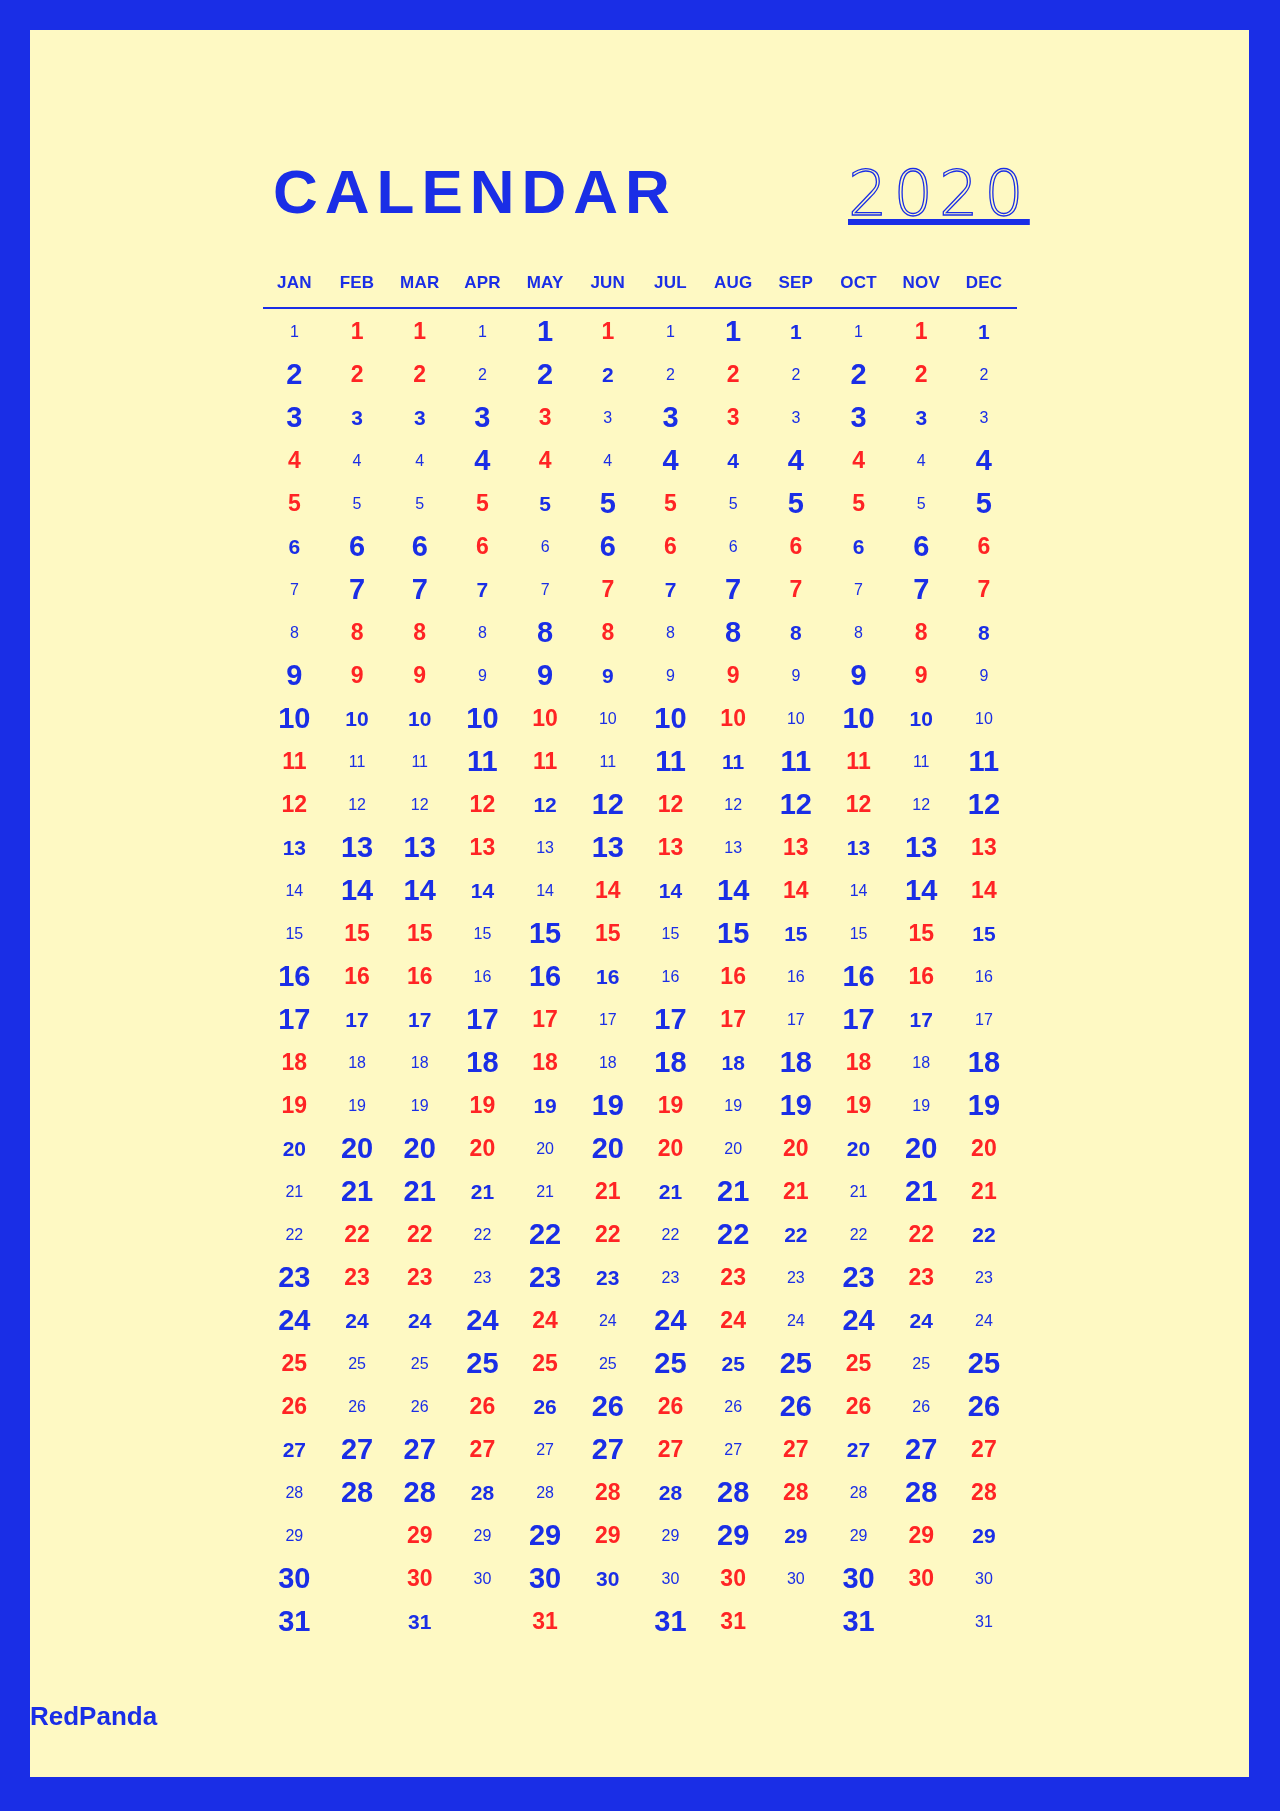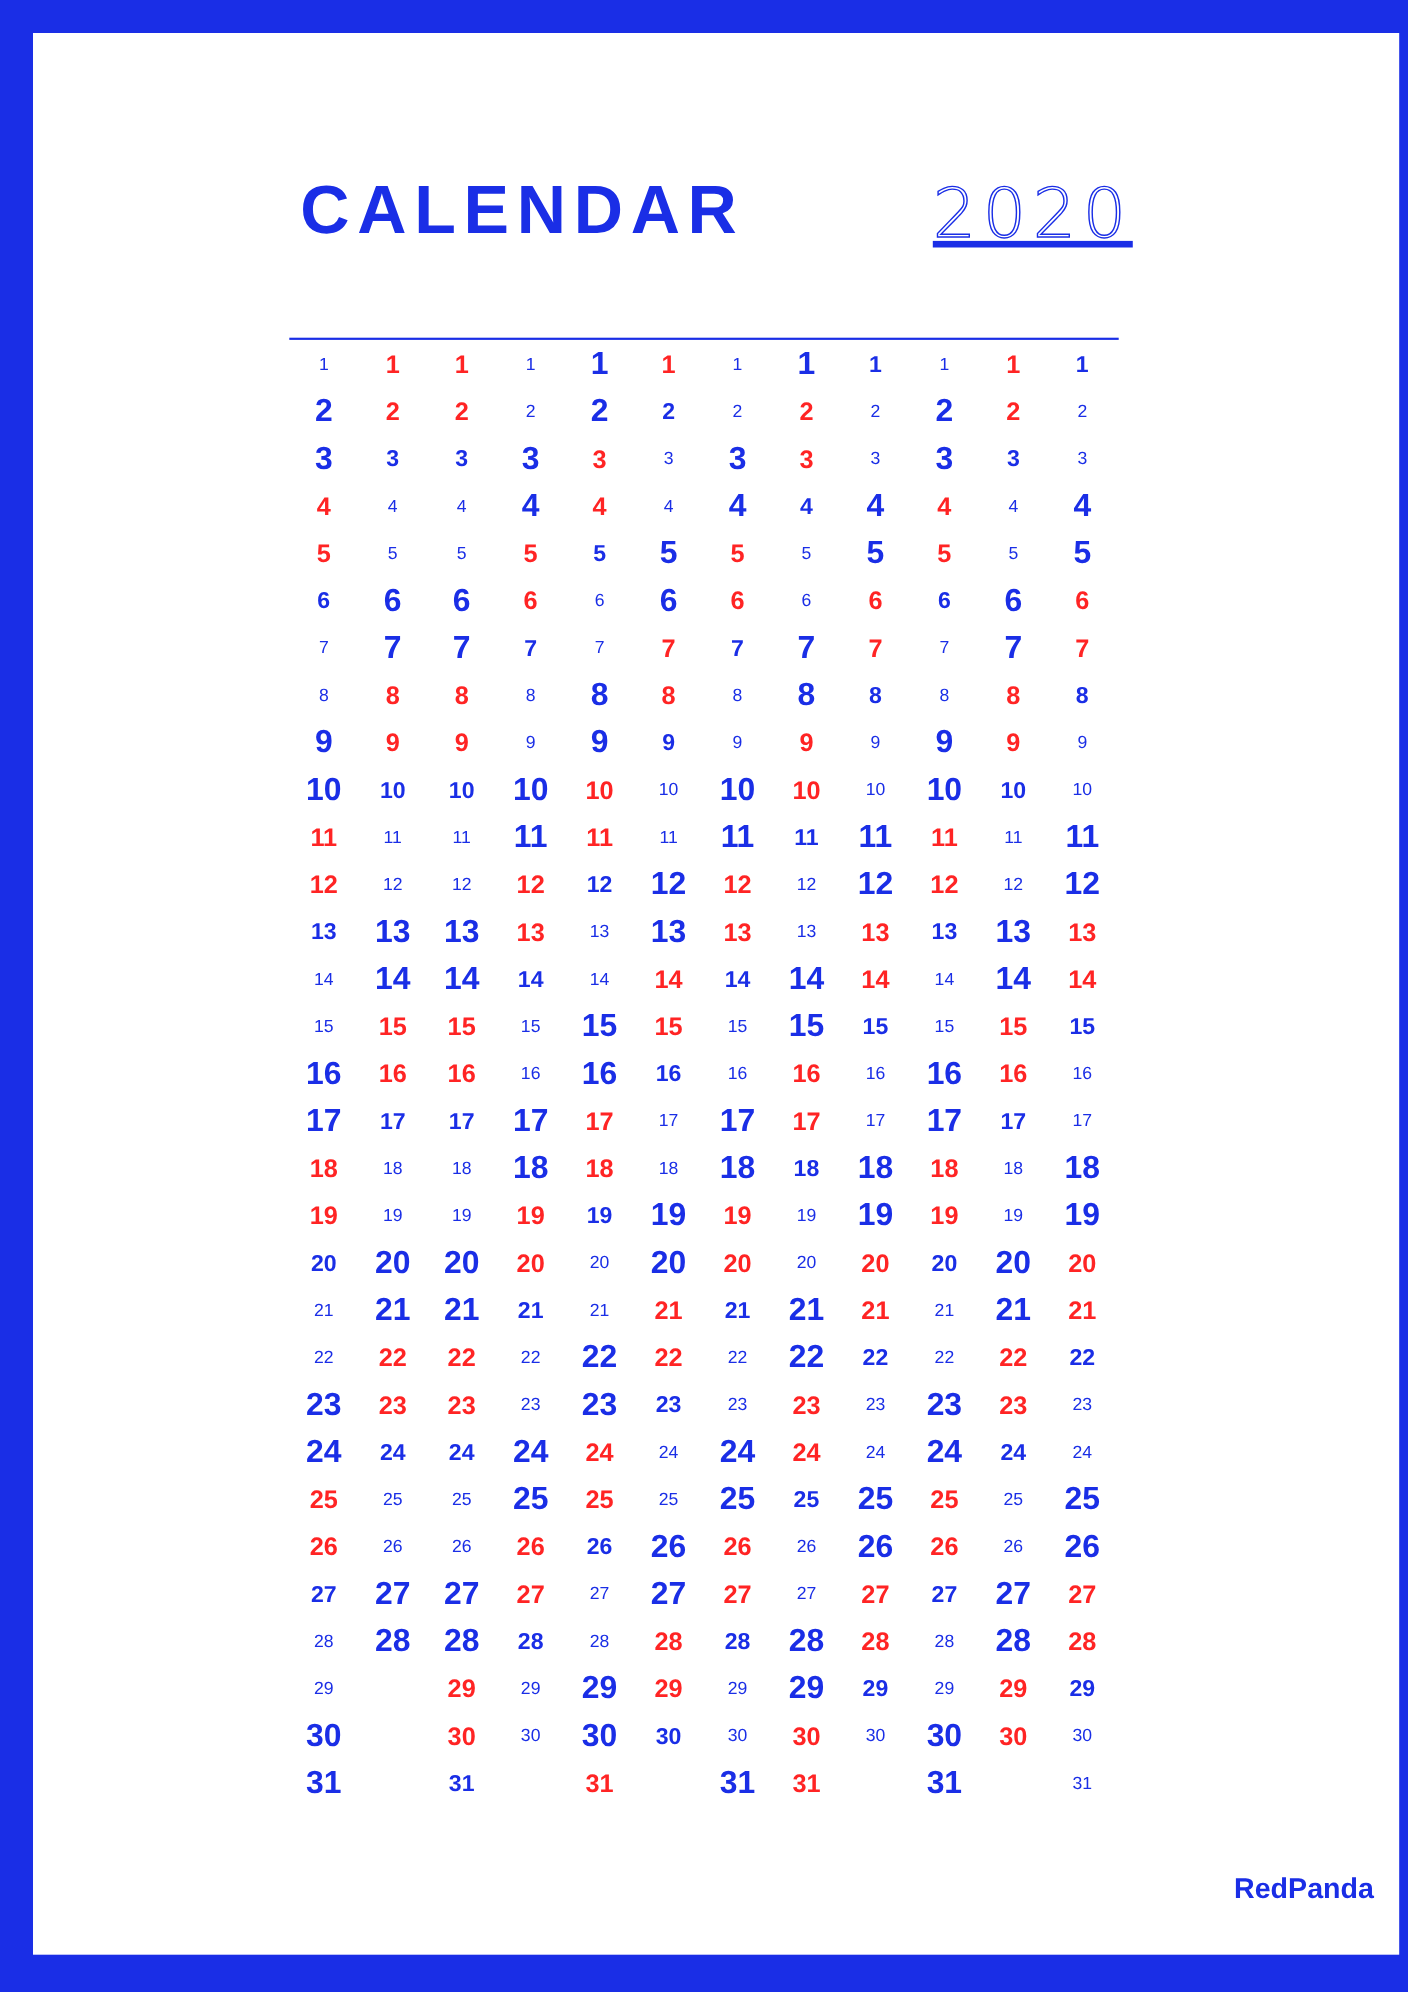--- a/index.html
+++ b/index.html
@@ -7,22 +7,21 @@
     width: 1280px; height: 1811px;
     background: #1a2ee6;
     position: relative;
     overflow: hidden;
     font-family: "Liberation Sans", "DejaVu Sans", sans-serif;
   }
   .sheet {
     position: absolute;
     left: 30px; top: 30px;
     width: 1219px; height: 1747px;
-    background: #ffffff;
-    padding-left: 23px;
+    background: #fef9c3;
   }
   .title {
     position: absolute;
     left: 243px; top: 131px;
     font-size: 62px; font-weight: 700;
     letter-spacing: 7px;
     color: #1a2ee6;
     line-height: 1;
   }
   .year {
@@ -69,32 +68,46 @@
     line-height: 1;
     color: #1a2ee6;
   }
   .day.s { font-size: 16px; font-weight: 400; }
   .day.m { font-size: 21px; font-weight: 700; }
   .day.l { font-size: 29px; font-weight: 700; }
   .day.r { font-size: 23px; font-weight: 700; color: #ff2424; }
   .brand {
     position: absolute;
     left: 0; width: 1219px; top: 1671px;
-    text-align: right;
+    text-align: left;
     font-size: 26px; font-weight: 700;
     color: #1a2ee6;
   }
 </style>
 </head>
 <body>
 
 <div class="sheet">
   <div class="title">CALENDAR</div>
   <div class="year">2020</div>
 
+  <div class="months">
+    <div class="month-label">JAN</div>
+    <div class="month-label">FEB</div>
+    <div class="month-label">MAR</div>
+    <div class="month-label">APR</div>
+    <div class="month-label">MAY</div>
+    <div class="month-label">JUN</div>
+    <div class="month-label">JUL</div>
+    <div class="month-label">AUG</div>
+    <div class="month-label">SEP</div>
+    <div class="month-label">OCT</div>
+    <div class="month-label">NOV</div>
+    <div class="month-label">DEC</div>
+  </div>
 
   <div class="rule"></div>
 
   <div class="grid" id="day-grid">
       <div class="col">
         <div class="day s">1</div>
         <div class="day l">2</div>
         <div class="day l">3</div>
         <div class="day r">4</div>
         <div class="day r">5</div>

